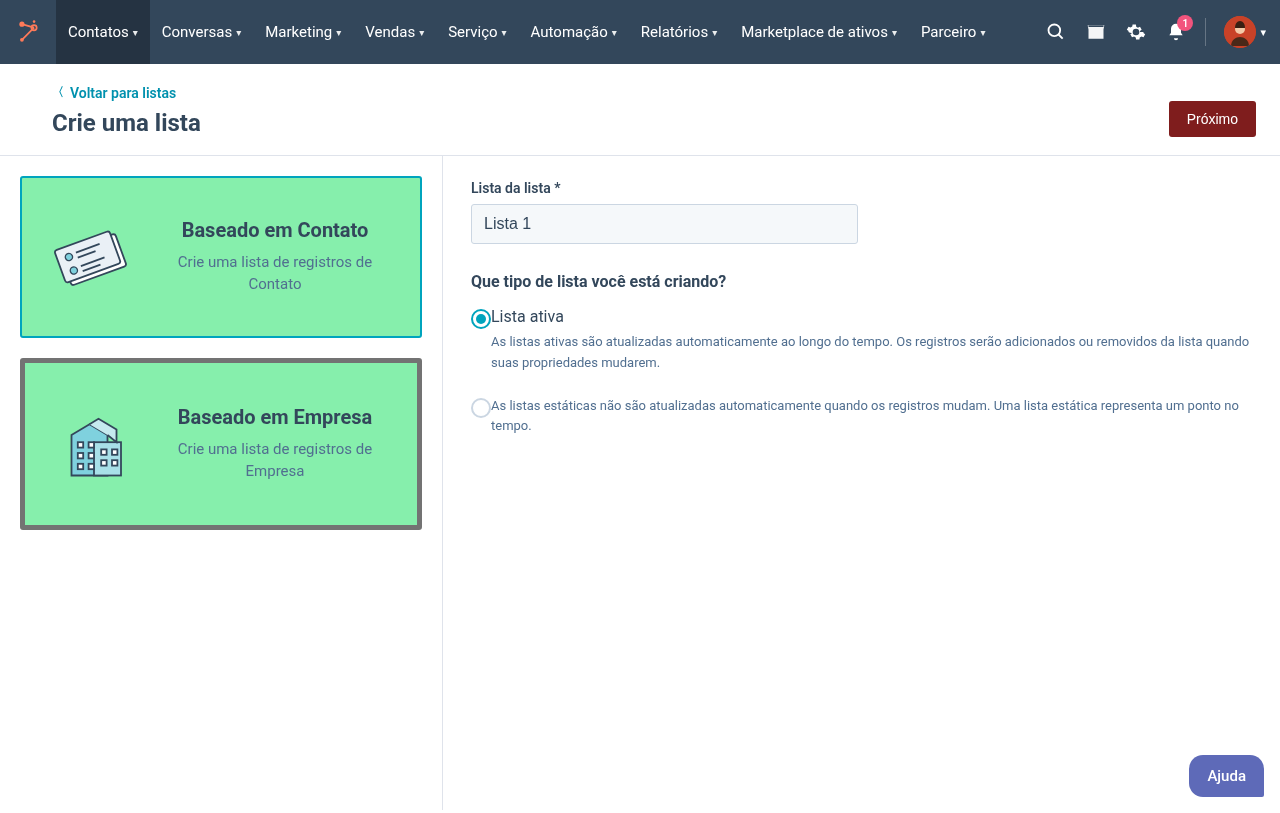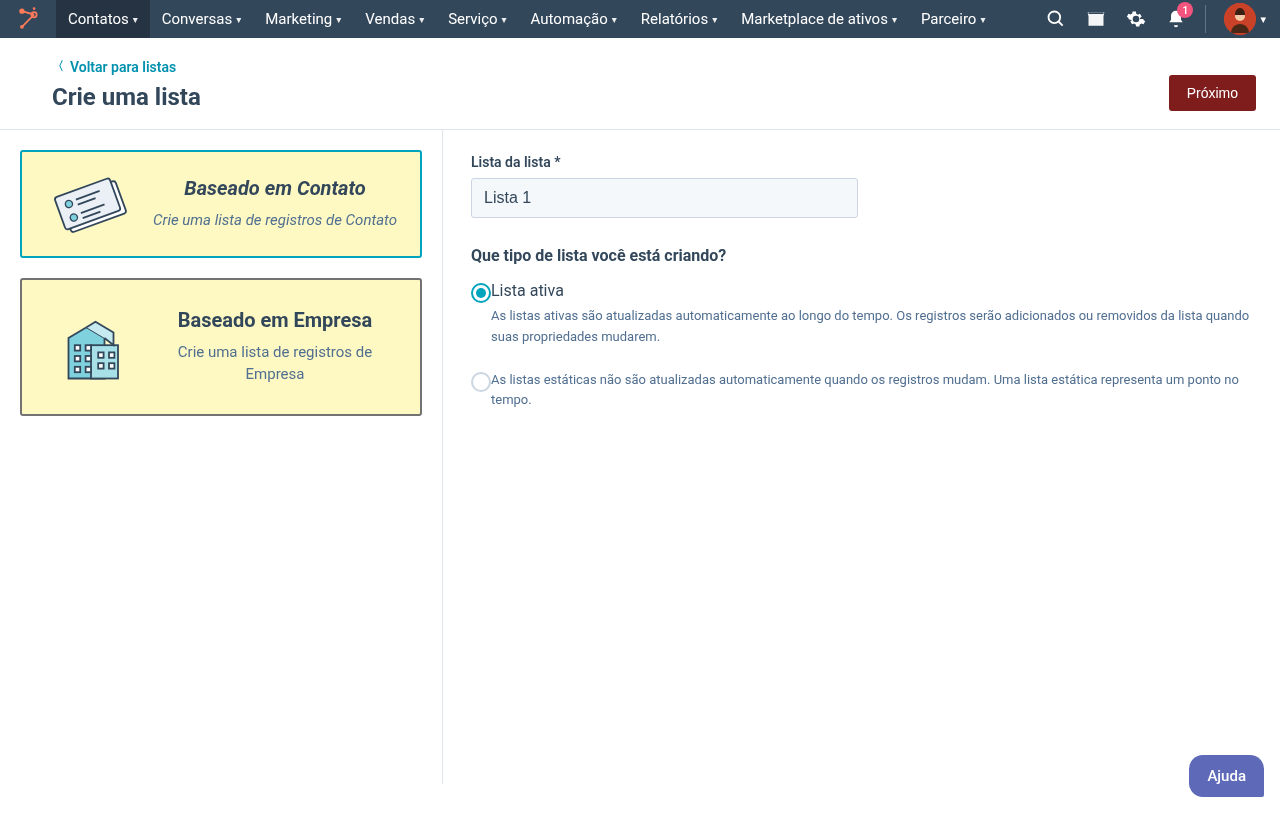--- a/index.html
+++ b/index.html
@@ -1,19 +1,19 @@
 <!DOCTYPE html>
 <html><head>
   <meta charset="utf-8">
   <style>
     * { margin: 0; padding: 0; box-sizing: border-box; }
     body { font-family: -apple-system, BlinkMacSystemFont, "Segoe UI", Roboto, Helvetica, Arial, sans-serif; background: #fff; color: #33475b; width: 1280px; height: 813px; overflow: hidden; position: relative; }
     
     
-    .topnav { background: #33475b; height: 38px; display: flex; align-items: center; padding: 0 8px 0 14px; }
+    .topnav { background: #33475b; height: 64px; display: flex; align-items: center; padding: 0 8px 0 14px; }
     .logo { width: 28px; height: 28px; margin-right: 14px; display: flex; align-items: center; justify-content: center; }
     .nav-items { display: flex; align-items: center; height: 100%; }
     .nav-item { display: flex; align-items: center; height: 100%; padding: 0 12px; color: #fff; font-size: 15px; cursor: pointer; gap: 4px; }
     .nav-item.active { background: #253342; }
     .chev { font-size: 10px; opacity: 0.9; }
     .nav-spacer { flex: 1; }
     .nav-icons { display: flex; align-items: center; gap: 18px; padding-right: 6px; }
     .nav-icon { color: #fff; width: 22px; height: 22px; display: flex; align-items: center; justify-content: center; cursor: pointer; position: relative; }
     .badge { position: absolute; top: -6px; right: -6px; background: #f2547d; color: #fff; font-size: 10px; font-weight: 600; width: 16px; height: 16px; border-radius: 50%; display: flex; align-items: center; justify-content: center; }
     .nav-divider { width: 1px; height: 28px; background: rgba(255,255,255,0.25); }
@@ -26,22 +26,22 @@
     .back-chev { font-size: 12px; }
     .page-title { font-size: 24px; font-weight: 700; color: #33475b; }
     .btn-primary { background: #7f1d1d; color: #fff; border: none; padding: 10px 18px; font-size: 14px; font-weight: 500; border-radius: 3px; cursor: pointer; }
     
     
     .main { display: flex; height: calc(100% - 54px - 105px); }
     .left-col { width: 443px; padding: 20px; border-right: 1px solid #dfe3eb; }
     .right-col { flex: 1; padding: 24px 28px; }
     
     
-    .card { border: 2px solid #737373; border-radius: 3px; padding: 22px 24px; display: flex; align-items: center; gap: 18px; cursor: pointer; margin-bottom: 20px; background: #fef9c3; }
-    .card.selected { background: #fef9c3; border: 2px solid #00a4bd; padding: 7px 23px; font-style: italic; }
+    .card { border: 5px solid #737373; border-radius: 3px; padding: 36px 24px; display: flex; align-items: center; gap: 18px; cursor: pointer; margin-bottom: 20px; background: #86efac; }
+    .card.selected { background: #86efac; border: 2px solid #00a4bd; padding: 34px 23px; }
     .card-icon { width: 90px; height: 90px; flex-shrink: 0; display: flex; align-items: center; justify-content: center; }
     .card-body { flex: 1; text-align: center; }
     .card-title { font-size: 20px; font-weight: 700; color: #33475b; margin-bottom: 10px; }
     .card-desc { font-size: 15px; color: #516f90; line-height: 1.45; }
     
     
     .form-label { display: block; font-size: 14px; font-weight: 600; color: #33475b; margin-bottom: 8px; }
     .text-input { width: 387px; padding: 10px 12px; font-size: 16px; border: 1px solid #cbd6e2; border-radius: 3px; color: #33475b; background: #f5f8fa; }
     .section-title { font-size: 16px; font-weight: 700; color: #33475b; margin: 28px 0 16px; }
     .radio-group { display: flex; flex-direction: column; gap: 22px; }

